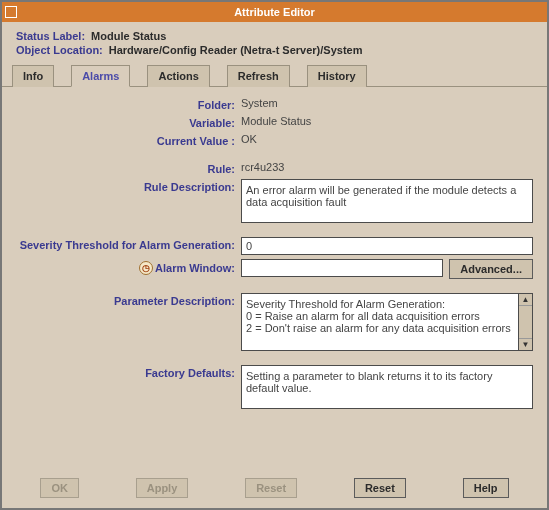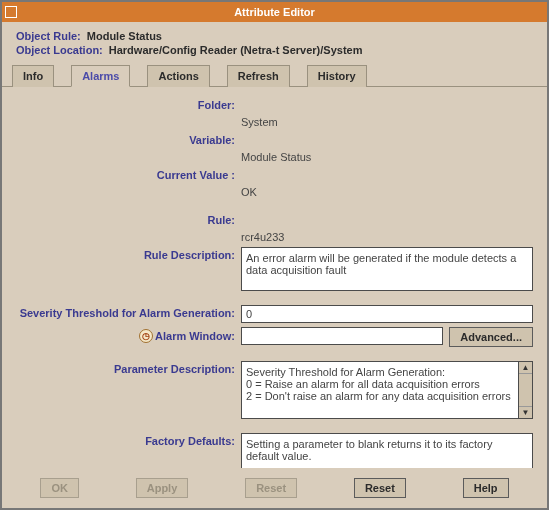--- a/index.html
+++ b/index.html
@@ -91,21 +91,20 @@
     width: 225px;
     text-align: right;
     color: #3a3a90;
     font-weight: bold;
     padding-right: 6px;
     padding-top: 2px;
   }
   .row .val {
     flex: 1;
     color: #444;
-    margin-top: 19px;
   }
   .sectiongap { height: 10px; }
   .textarea {
     flex: 1;
     background: #fff;
     border: 1px solid #4b4b4b;
     padding: 4px;
     font-family: sans-serif;
     font-size: 11px;
     height: 44px;
@@ -202,21 +201,21 @@
 <body>
 
 <div class="window">
   <div class="titlebar">
     <div class="box"></div>
     <span>Attribute Editor</span>
   </div>
 
   <div class="header">
     <div class="header-row">
-      <span class="hlabel">Object Rule:</span>
+      <span class="hlabel">Status Label:</span>
       <span class="hval">Module Status</span>
     </div>
     <div class="header-row">
       <span class="hlabel">Object Location:</span>
       <span class="hval">Hardware/Config Reader (Netra-t Server)/System</span>
     </div>
   </div>
 
   <div class="tabbar">
     <div class="tab">Info</div>

